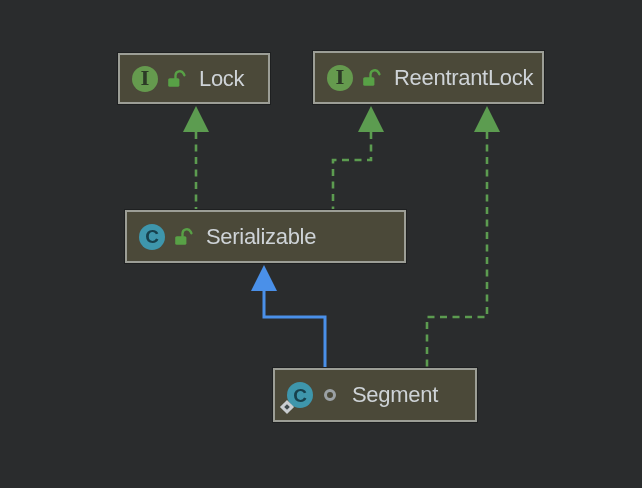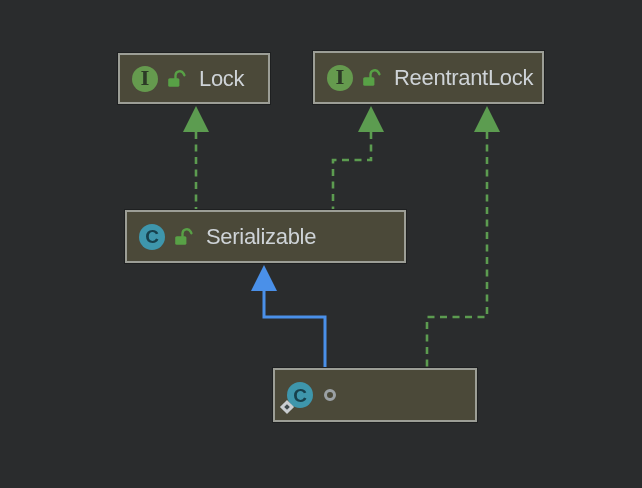--- a/index.html
+++ b/index.html
@@ -140,15 +140,16 @@
     </span>
     <span class="node-label">Serializable</span>
   </div>
 
   <div class="node node-segment">
     <span class="kind-icon class">
       <span class="kind-letter">C</span>
       <span class="final-badge"></span>
     </span>
     <span class="ring-icon"></span>
+    <span class="node-label">Segment</span>
   </div>
 
 </div>
 
 </body></html>

